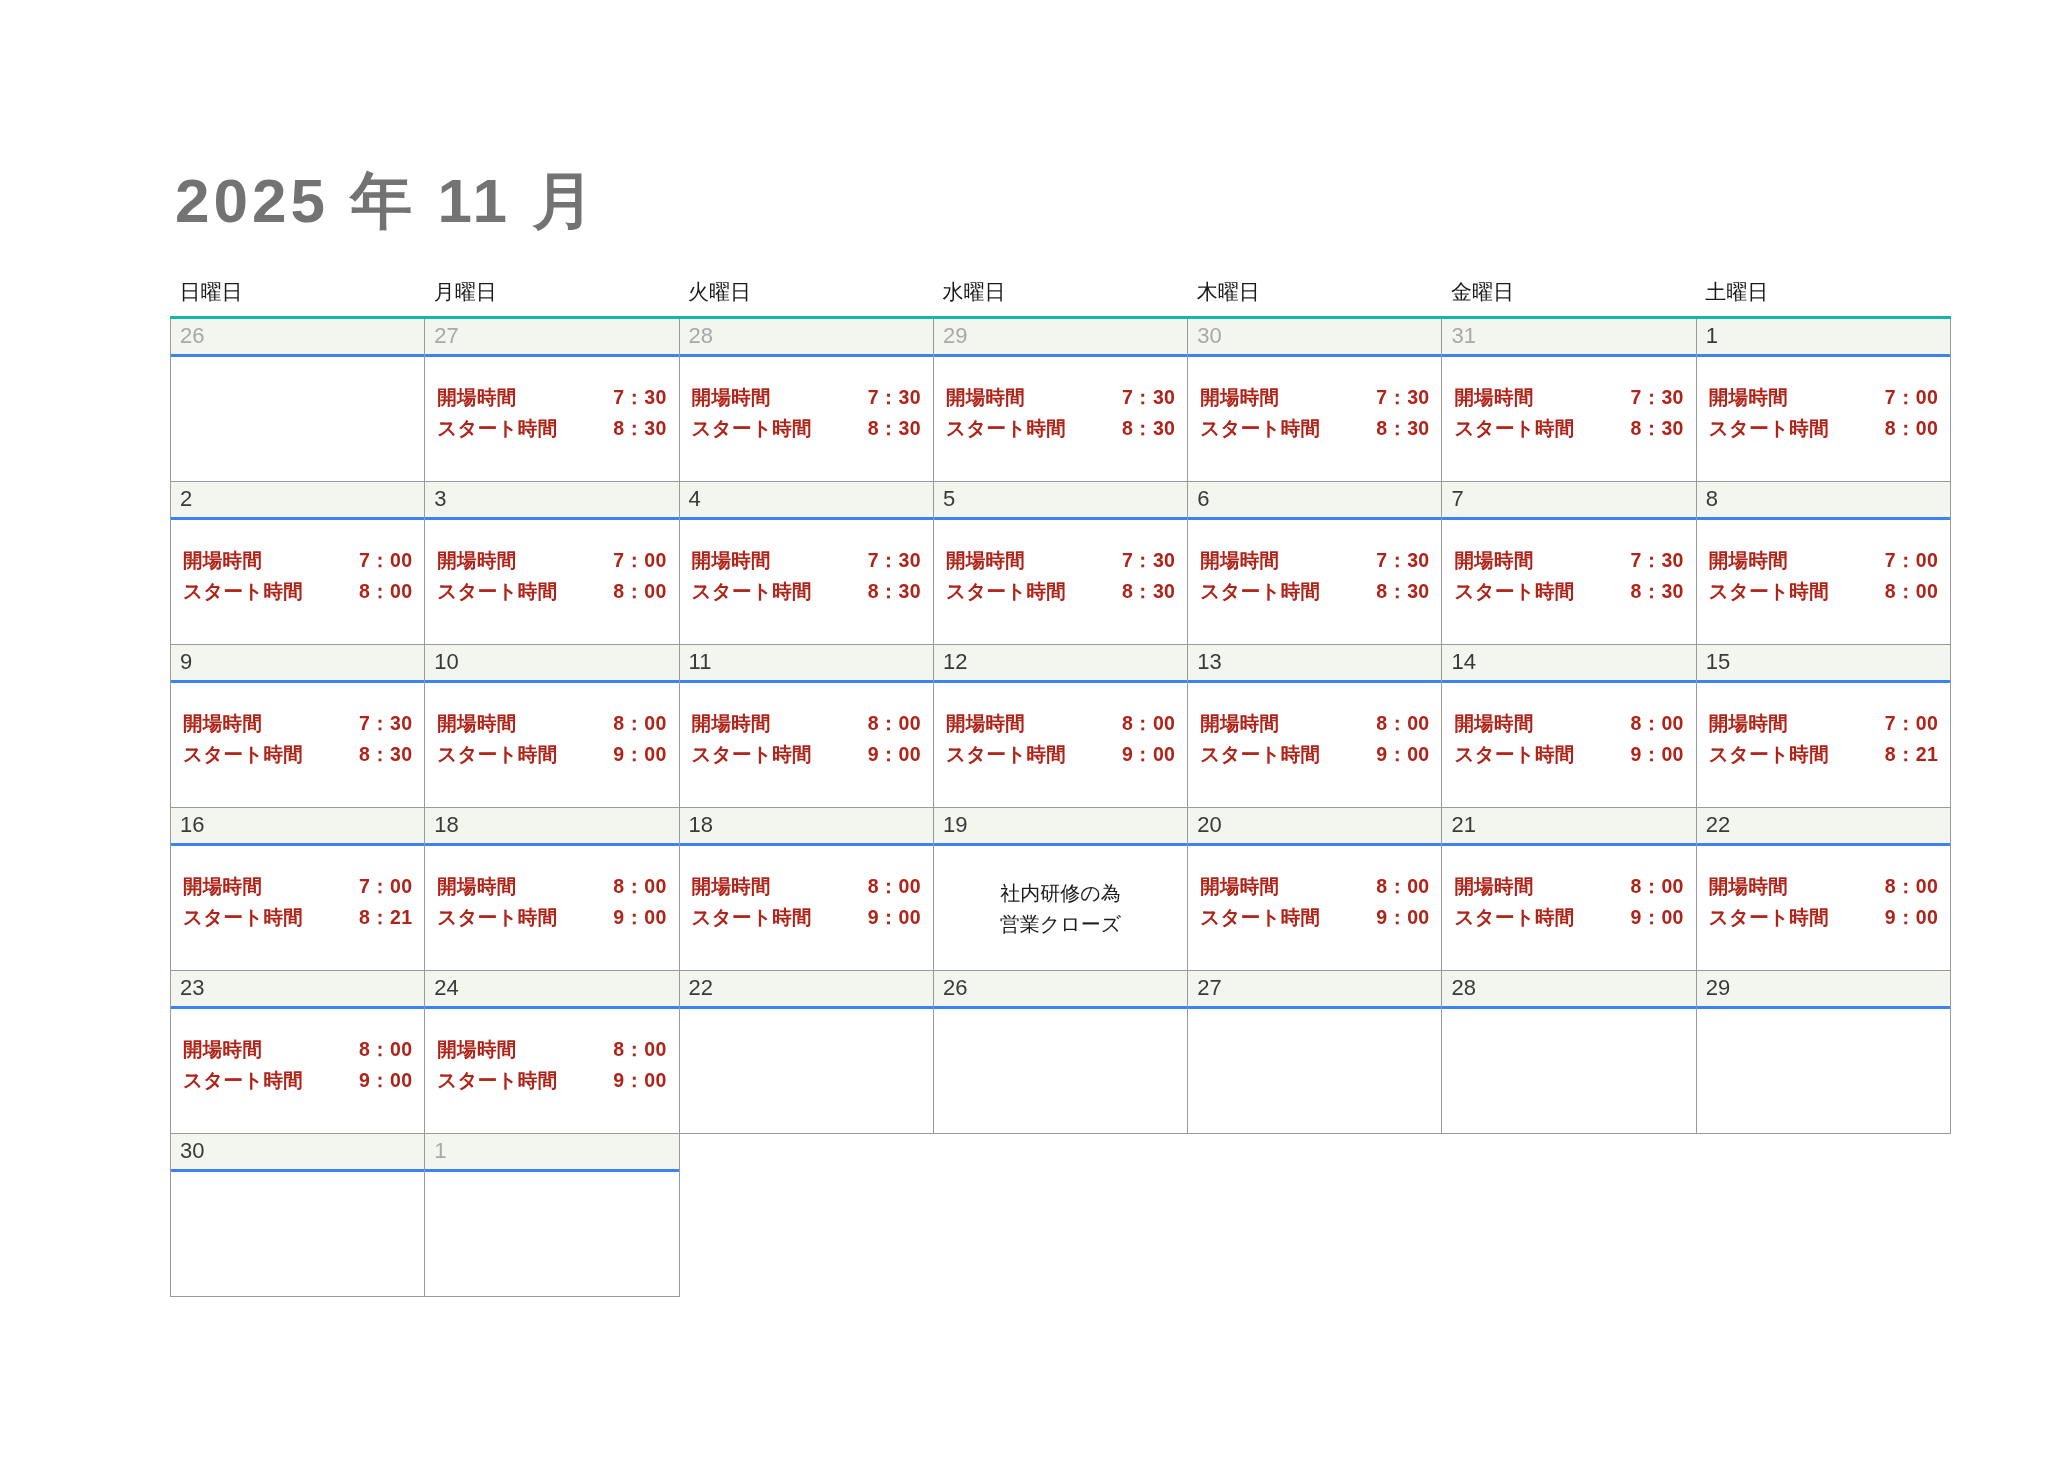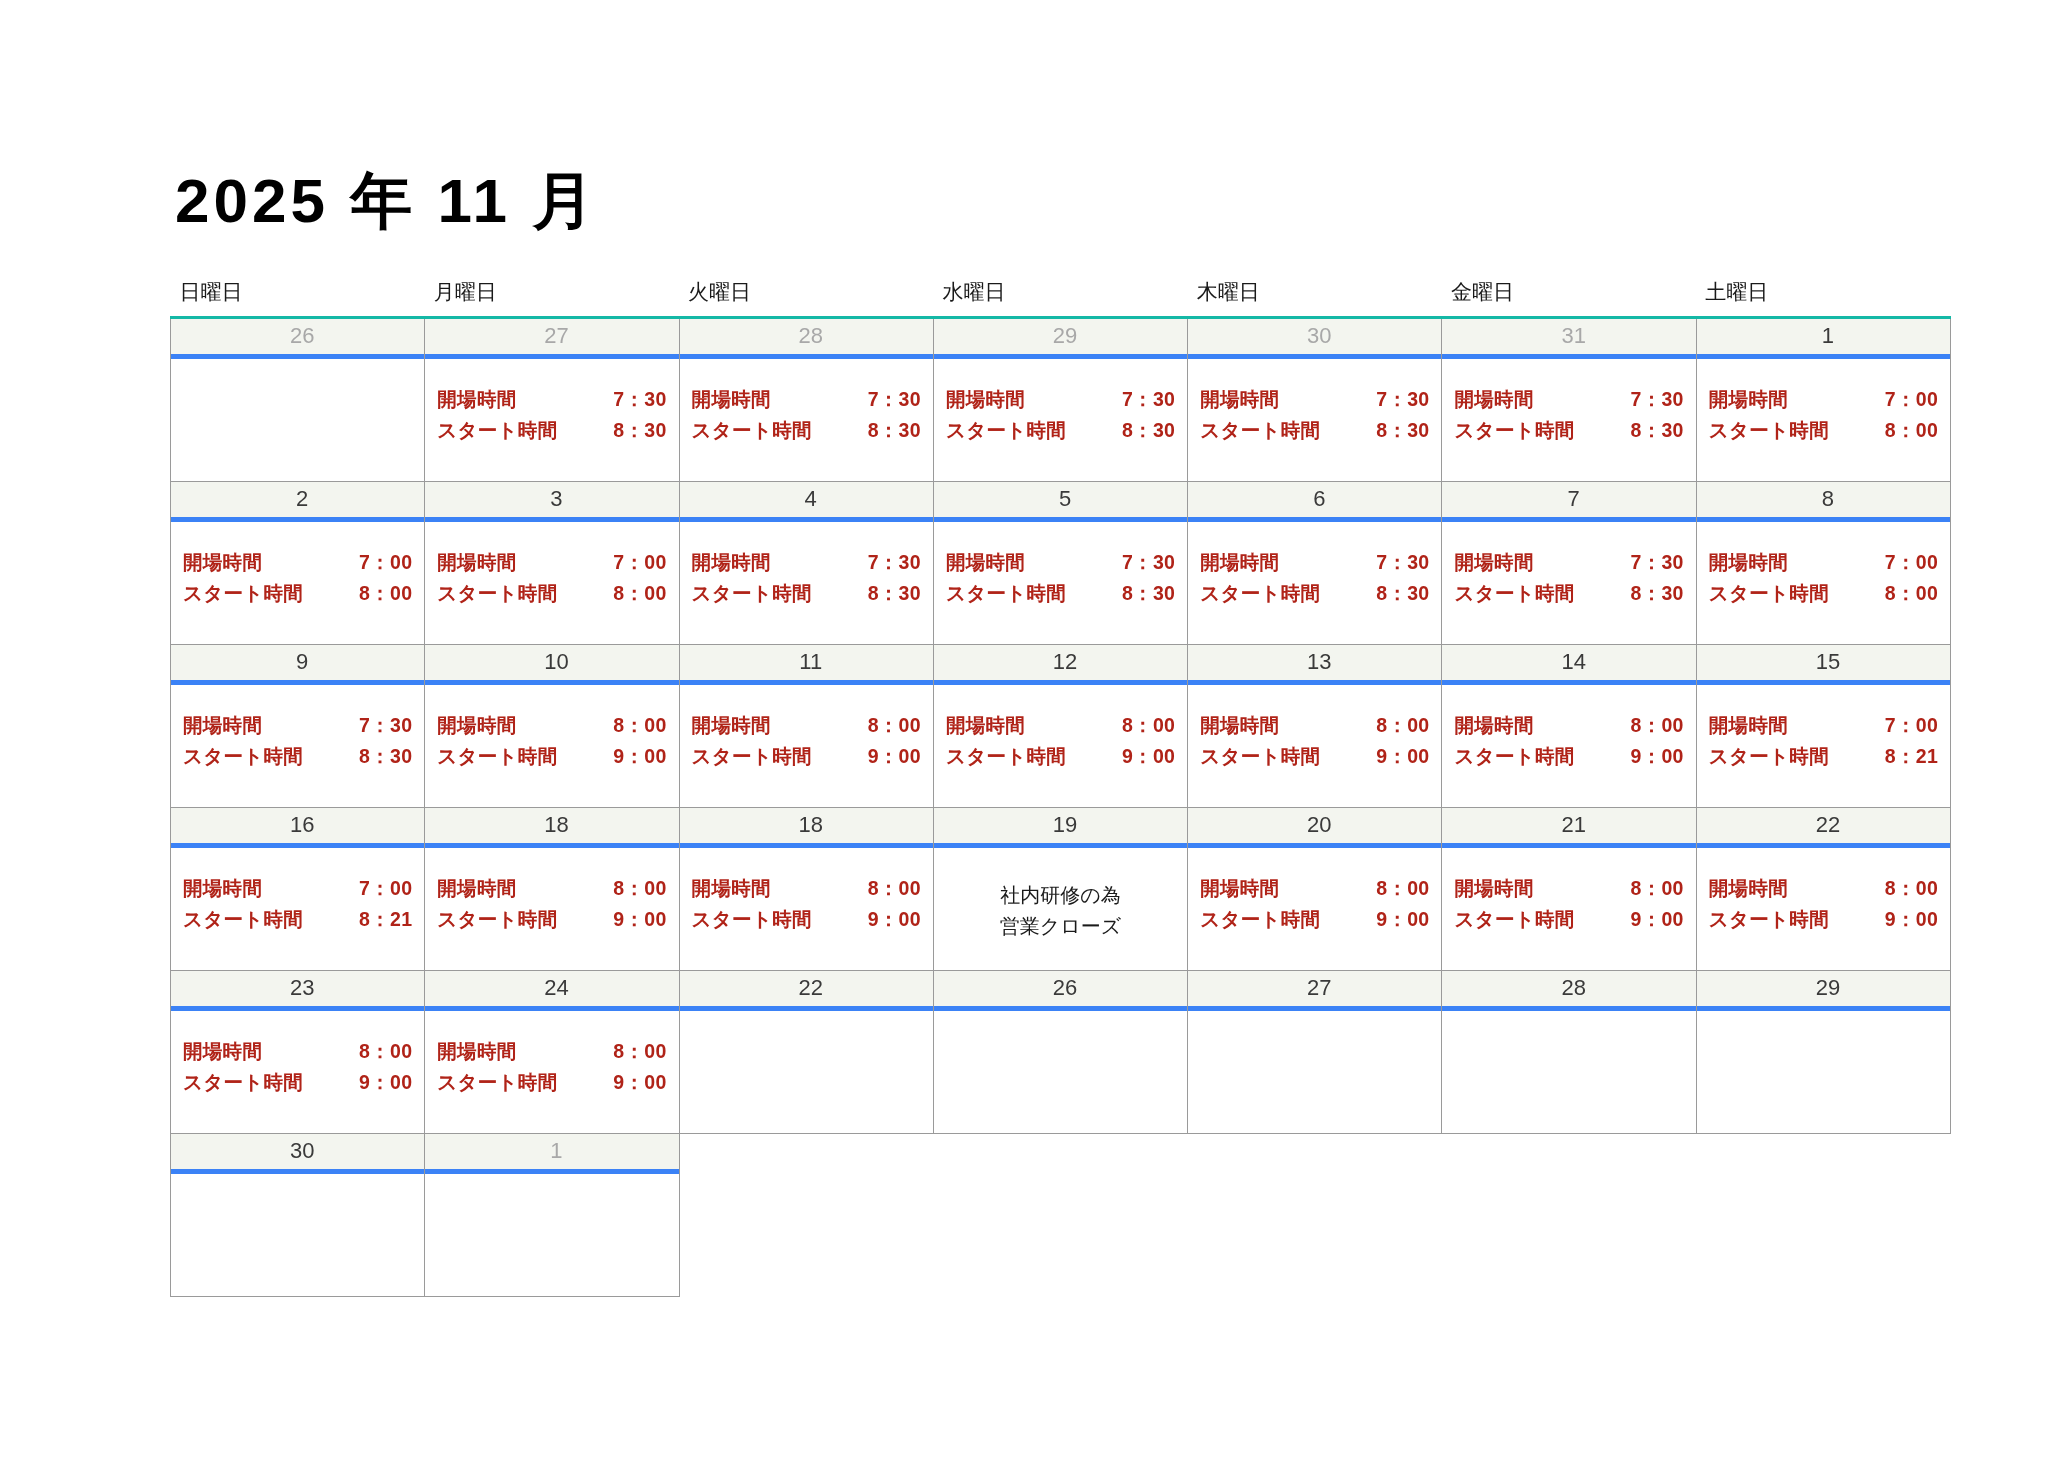--- a/index.html
+++ b/index.html
@@ -16,21 +16,21 @@
   .page {
     position: relative;
     width: 2064px;
     height: 1460px;
     box-sizing: border-box;
     padding: 170px 0 0 170px;
   }
   .cal-title {
     font-size: 62px;
     font-weight: bold;
-    color: #000000;
+    color: #737373;
     letter-spacing: 4px;
     line-height: 1;
     margin: 0 0 46px 5px;
     font-family: "Liberation Sans", sans-serif;
   }
   table.calendar {
     border-collapse: collapse;
     table-layout: fixed;
     width: 1780px;
   }
@@ -57,26 +57,25 @@
   }
   td.empty-cell {
     border: none;
     background: transparent;
     height: auto;
   }
   .daynum {
     font-size: 22px;
     color: #3a3a3a;
     background: #f3f5ef;
-    border-bottom: 5px solid #3b82f6;
+    border-bottom: 3px solid #3b82f6;
     padding: 6px 0 7px 9px;
     line-height: 1;
     height: 22px;
     box-sizing: content-box;
-    text-align: center;
   }
   .daynum.muted { color: #a8a8a8; }
 
   .cellbody {
     padding: 26px 12px 0 12px;
   }
   .evt {
     color: #b02318;
     font-size: 19.5px;
     font-weight: bold;

